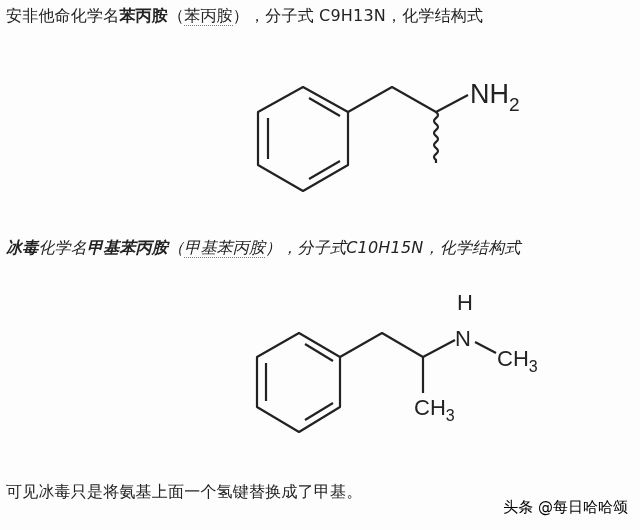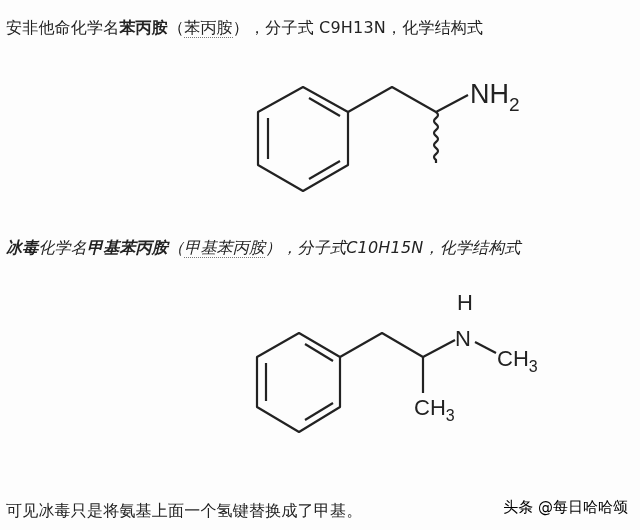--- a/index.html
+++ b/index.html
@@ -1,23 +1,23 @@
 <!DOCTYPE html>
 <html><head>
 <meta charset="utf-8">
 <style>
   html, body { margin:0; padding:0; }
   body { width:640px; height:530px; background:#fdfdfd; position:relative; overflow:hidden;
          font-family:"DejaVu Sans","Liberation Sans",sans-serif; color:#222; }
   .line { position:absolute; left:6px; font-size:16px; white-space:nowrap; letter-spacing:0.2px; }
   .b { font-weight:bold; }
   .u { border-bottom:1px dotted #777; }
-  #l1 { top:18px; }
+  #l1 { top:6px; }
   #l2 { top:238px;font-style:italic; }
-  #l3 { top:501px; }
+  #l3 { top:482px; }
   #wm { position:absolute; right:12px; top:498px; font-size:15px; color:#000000; white-space:nowrap; }
   svg { position:absolute; left:0; top:0; }
   .mol text { font-family:"Liberation Sans",sans-serif; fill:#222; }
 </style>
 </head>
 <body>
 
 <div id="l1" class="line">
   <span>安非他命化学名</span><span class="b">苯丙胺</span><span>（</span><span class="u">苯丙胺</span><span>）</span><span>，分子式 C9H13N，化学结构式</span>
 </div>

